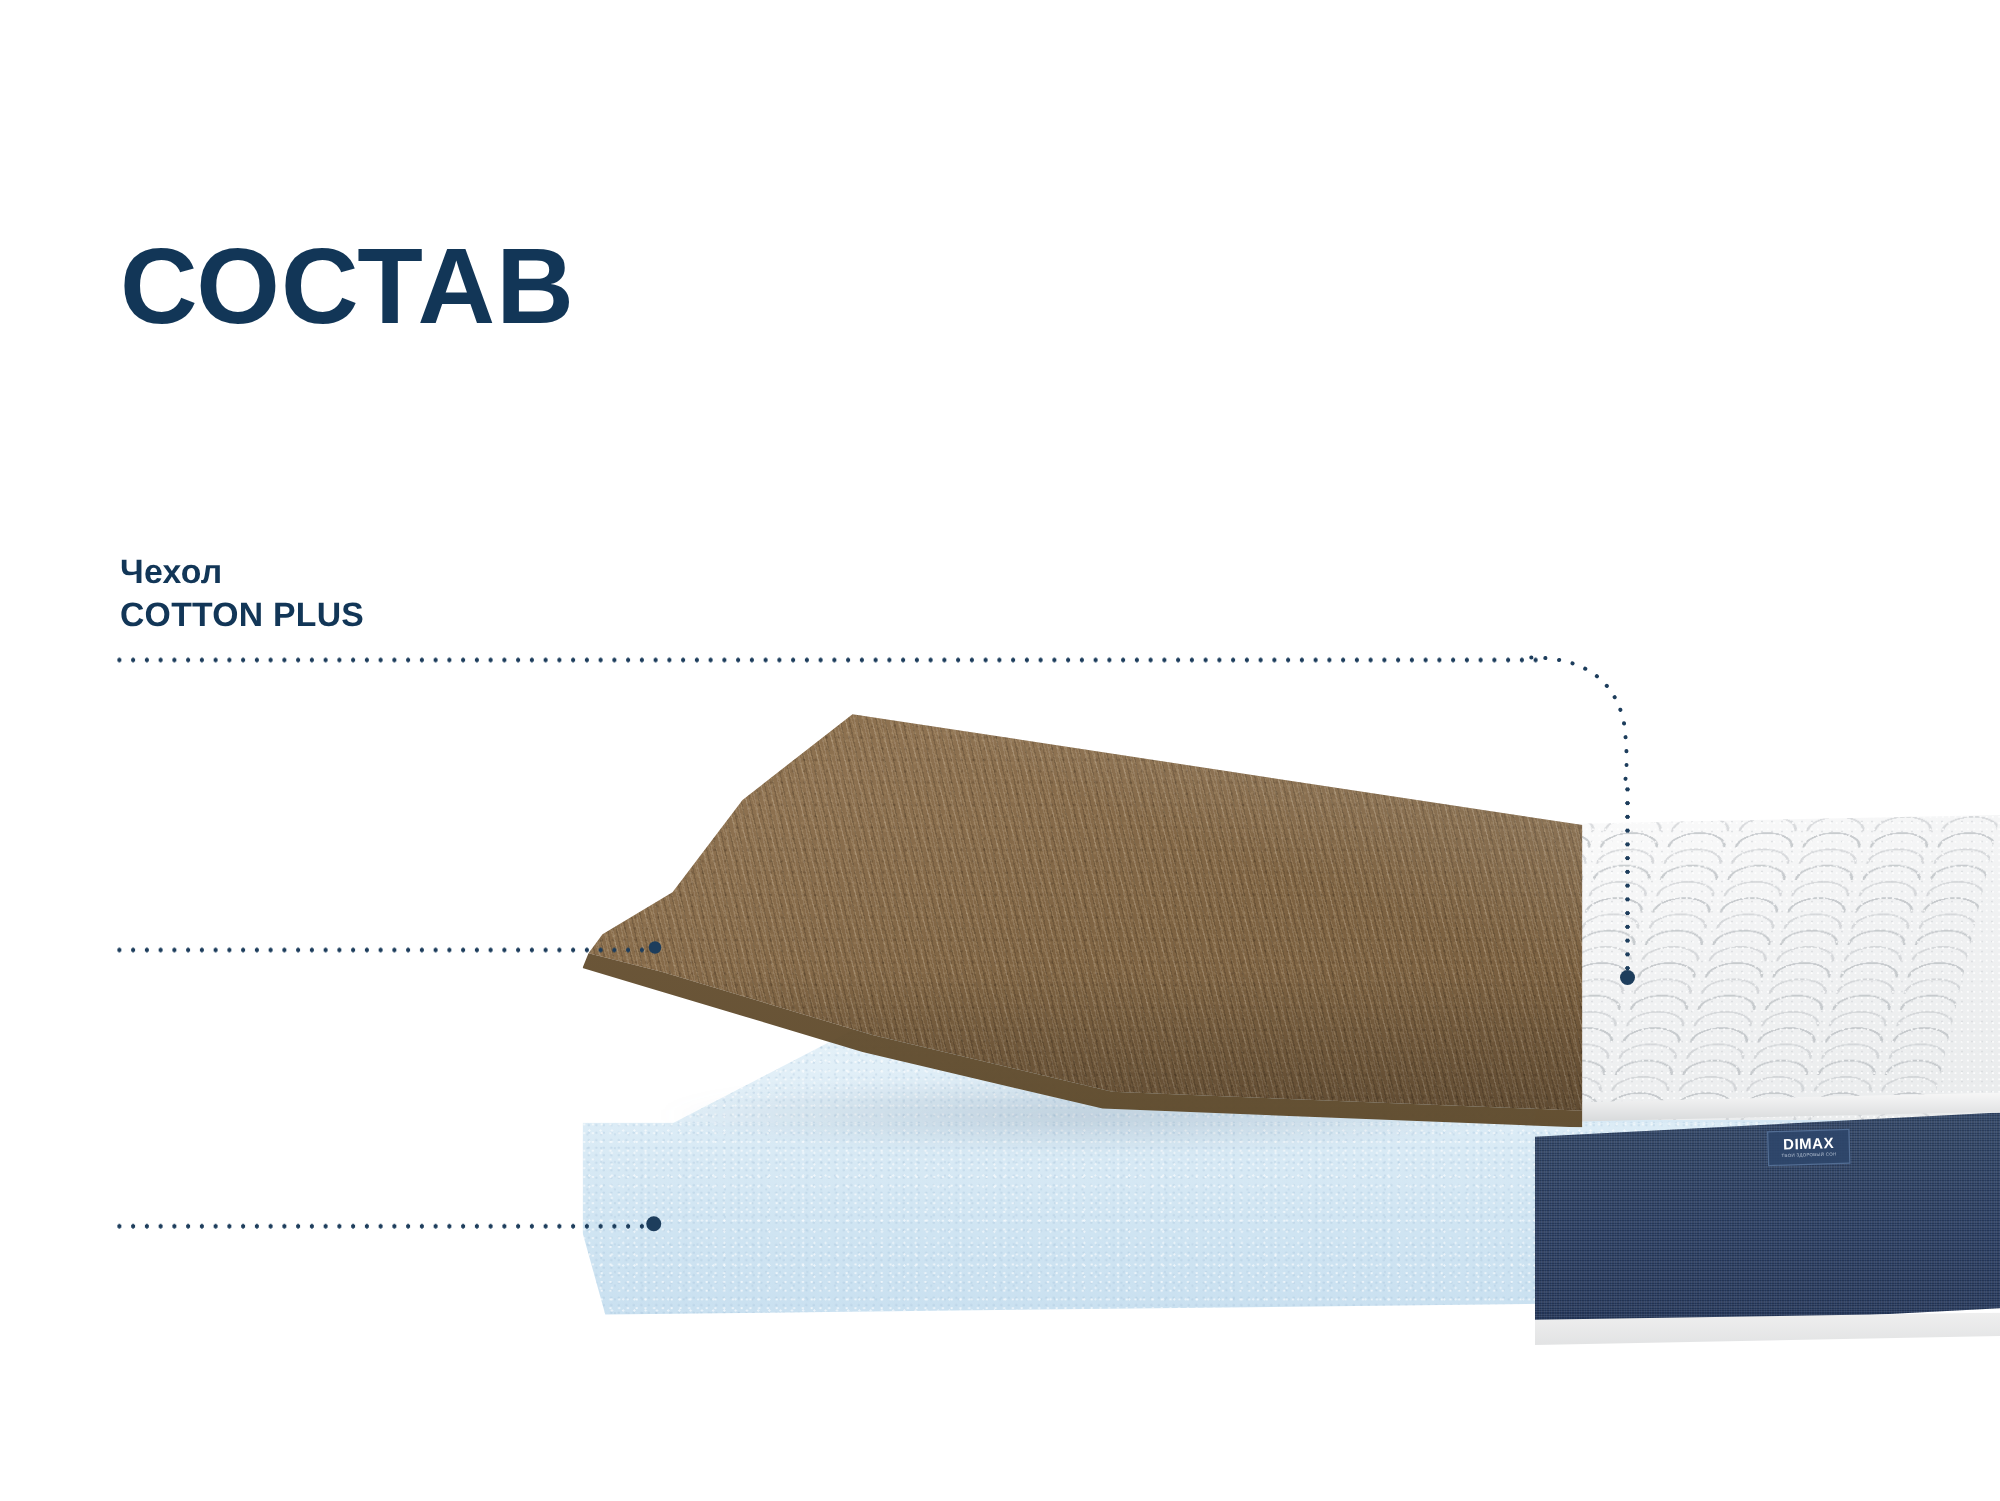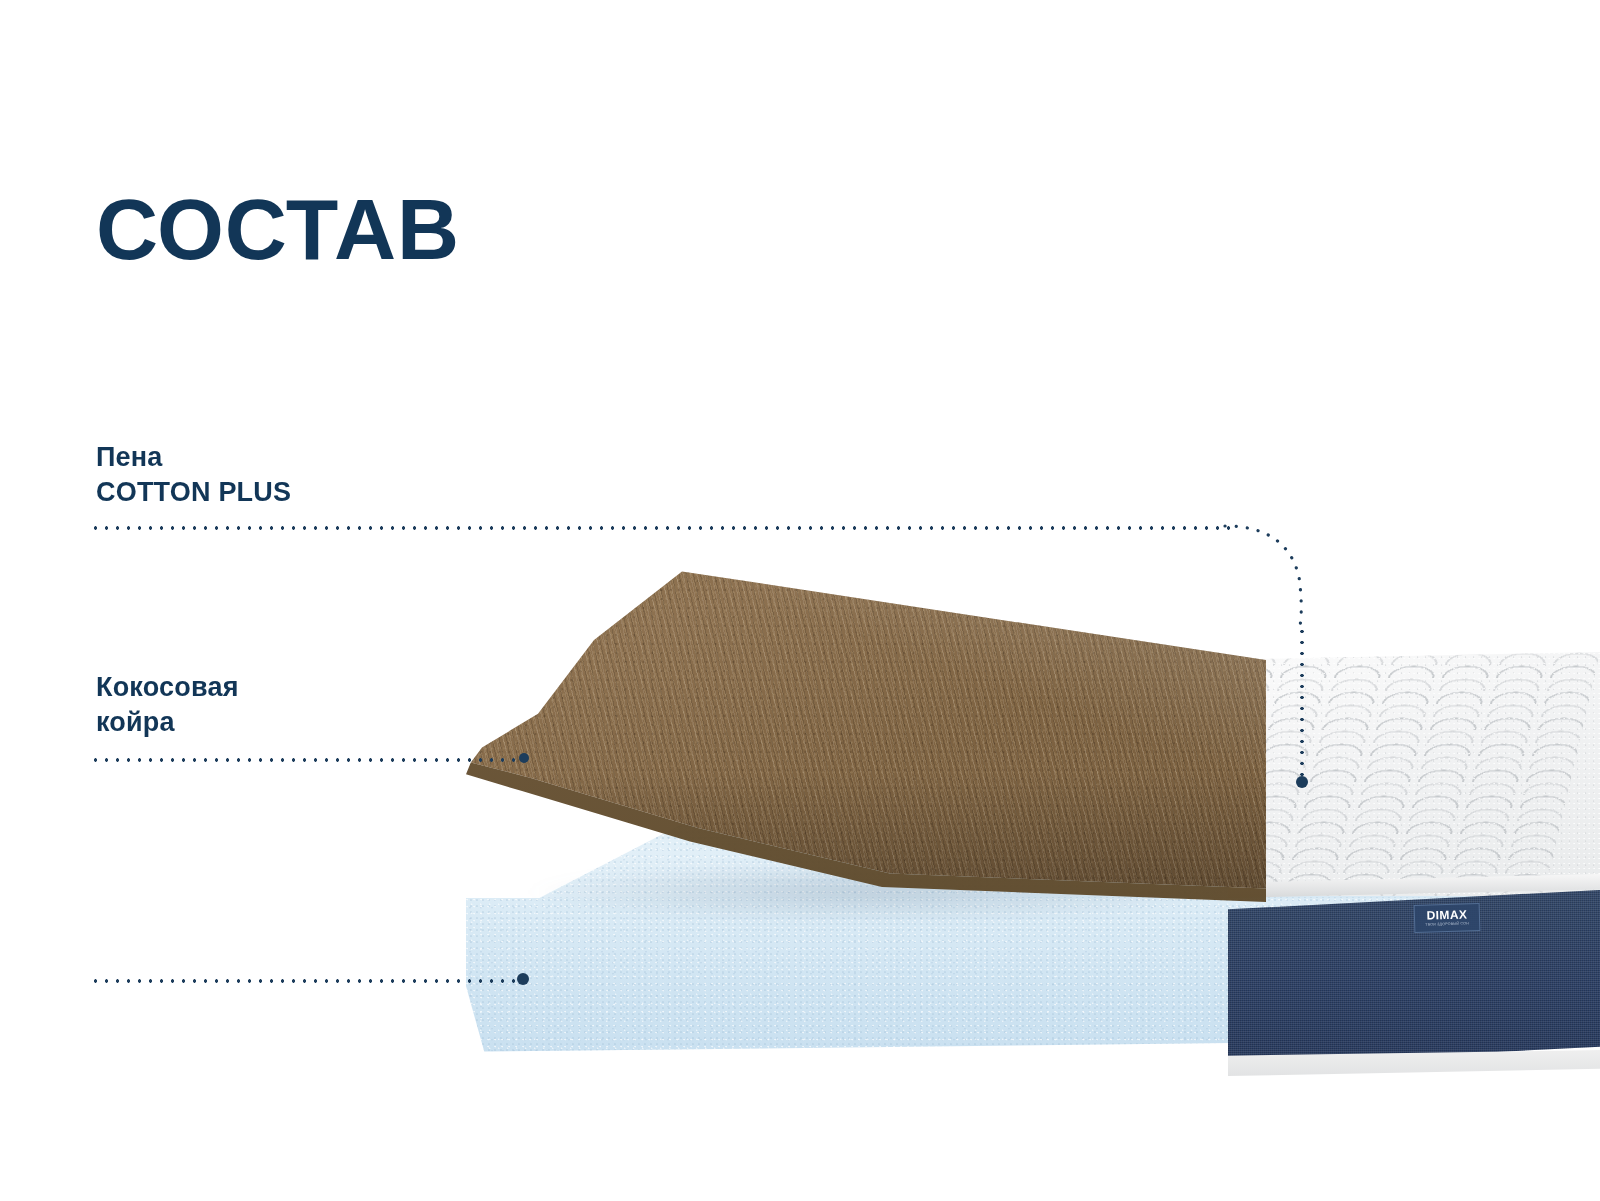--- a/index.html
+++ b/index.html
@@ -344,25 +344,23 @@
 
     <div id="coir-sheet">
       <div id="coir-body">
         <div class="coir-fiber"></div>
         <div id="coir-shade"></div>
       </div>
       <div id="coir-edge"></div>
     </div>
   </div>
 
-  <div id="label-cover" class="label-block">Пена
+  <div id="label-cover" class="label-block">Чехол
 COTTON PLUS</div>
 
-  <div id="label-coir" class="label-block">Кокосовая
-койра</div>
 
 
   <div id="leader-cover" class="leader"></div>
   <svg id="leader-cover-curve" viewBox="0 0 130 280" width="130" height="280" fill="none">
     <path d="M 0 11 Q 62 11 74 62 Q 78 92 75 111" stroke="#1d3d5c" stroke-width="3.2" stroke-linecap="round" stroke-dasharray="0.1 11" fill="none"></path>
   </svg>
   <div id="leader-cover-vert"></div>
   <div id="dot-cover" class="leader-dot"></div>
 
   <div id="leader-coir" class="leader"></div>

